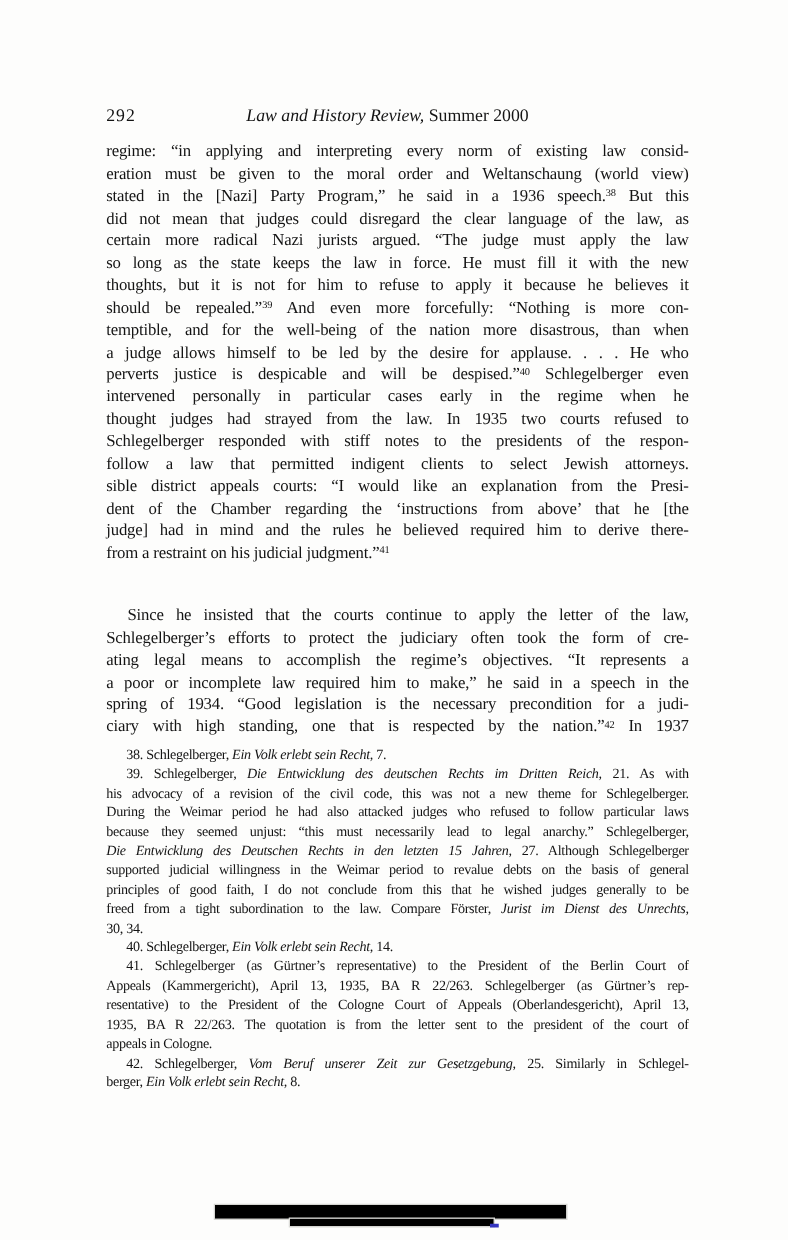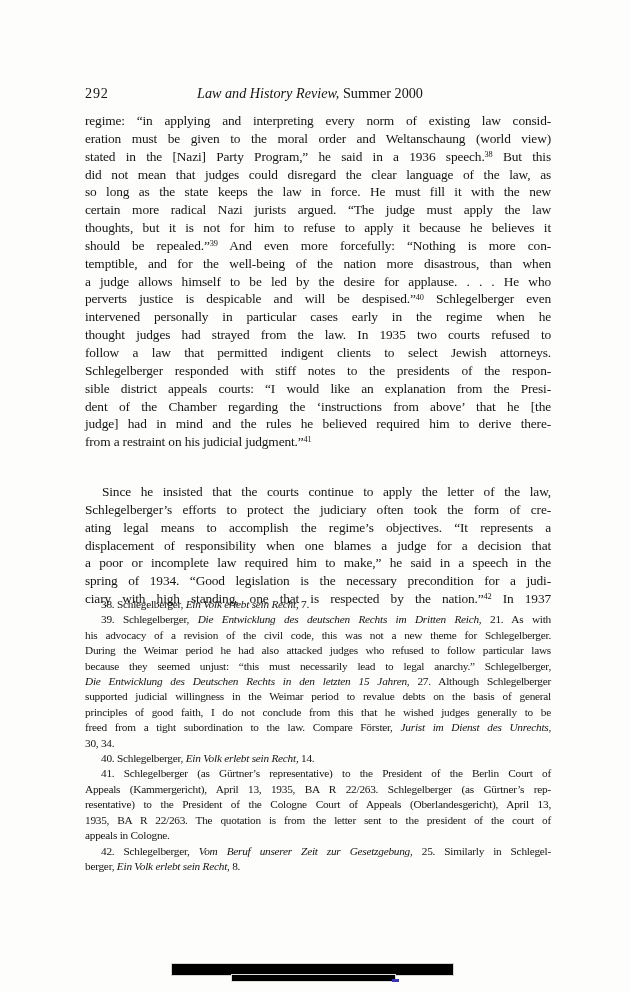--- a/index.html
+++ b/index.html
@@ -94,41 +94,40 @@
     <span class="pagenum">292</span>
     <div class="running-title"><i>Law and History Review,</i><span> Summer 2000</span></div>
   </div>
 
   <div class="body-text" id="body-container">
       <div>
         <div class="bline"><span>regime: “in applying and interpreting every norm of existing law consid-</span></div>
         <div class="bline"><span>eration must be given to the moral order and Weltanschaung (world view)</span></div>
         <div class="bline"><span>stated in the [Nazi] Party Program,” he said in a 1936 speech.</span><sup>38</sup><span> But this</span></div>
         <div class="bline"><span>did not mean that judges could disregard the clear language of the law, as</span></div>
+        <div class="bline"><span>certain more radical Nazi jurists argued. “The judge must apply the law</span></div>
         <div class="bline"><span>so long as the state keeps the law in force. He must fill it with the new</span></div>
-        <div class="bline"><span>certain more radical Nazi jurists argued. “The judge must apply the law</span></div>
         <div class="bline"><span>thoughts, but it is not for him to refuse to apply it because he believes it</span></div>
         <div class="bline"><span>should be repealed.”</span><sup>39</sup><span> And even more forcefully: “Nothing is more con-</span></div>
         <div class="bline"><span>temptible, and for the well-being of the nation more disastrous, than when</span></div>
         <div class="bline"><span>a judge allows himself to be led by the desire for applause. . . . He who</span></div>
         <div class="bline"><span>perverts justice is despicable and will be despised.”</span><sup>40</sup><span> Schlegelberger even</span></div>
         <div class="bline"><span>intervened personally in particular cases early in the regime when he</span></div>
         <div class="bline"><span>thought judges had strayed from the law. In 1935 two courts refused to</span></div>
+        <div class="bline"><span>Schlegelberger responded with stiff notes to the presidents of the respon-</span></div>
         <div class="bline"><span>follow a law that permitted indigent clients to select Jewish attorneys.</span></div>
-        <div class="bline"><span>Schlegelberger responded with stiff notes to the presidents of the respon-</span></div>
         <div class="bline"><span>sible district appeals courts: “I would like an explanation from the Presi-</span></div>
         <div class="bline"><span>dent of the Chamber regarding the ‘instructions from above’ that he [the</span></div>
         <div class="bline"><span>judge] had in mind and the rules he believed required him to derive there-</span></div>
         <div class="bline last"><span>from a restraint on his judicial judgment.”</span><sup>41</sup></div>
       </div>
       <div>
         <div class="bline indent"><span>Since he insisted that the courts continue to apply the letter of the law,</span></div>
         <div class="bline"><span>Schlegelberger’s efforts to protect the judiciary often took the form of cre-</span></div>
         <div class="bline"><span>ating legal means to accomplish the regime’s objectives. “It represents a</span></div>
-        <div class="bline"><span>displacement of responsibility when one blames a judge for a decision that</span></div>
         <div class="bline"><span>a poor or incomplete law required him to make,” he said in a speech in the</span></div>
         <div class="bline"><span>spring of 1934. “Good legislation is the necessary precondition for a judi-</span></div>
         <div class="bline"><span>ciary with high standing, one that is respected by the nation.”</span><sup>42</sup><span> In 1937</span></div>
       </div>
     </div>
 
   <div class="footnotes" id="footnotes-container">
       <div>
         <div class="fline last indent"><span>38. Schlegelberger, </span><i>Ein Volk erlebt sein Recht,</i><span> 7.</span></div>
       </div>

